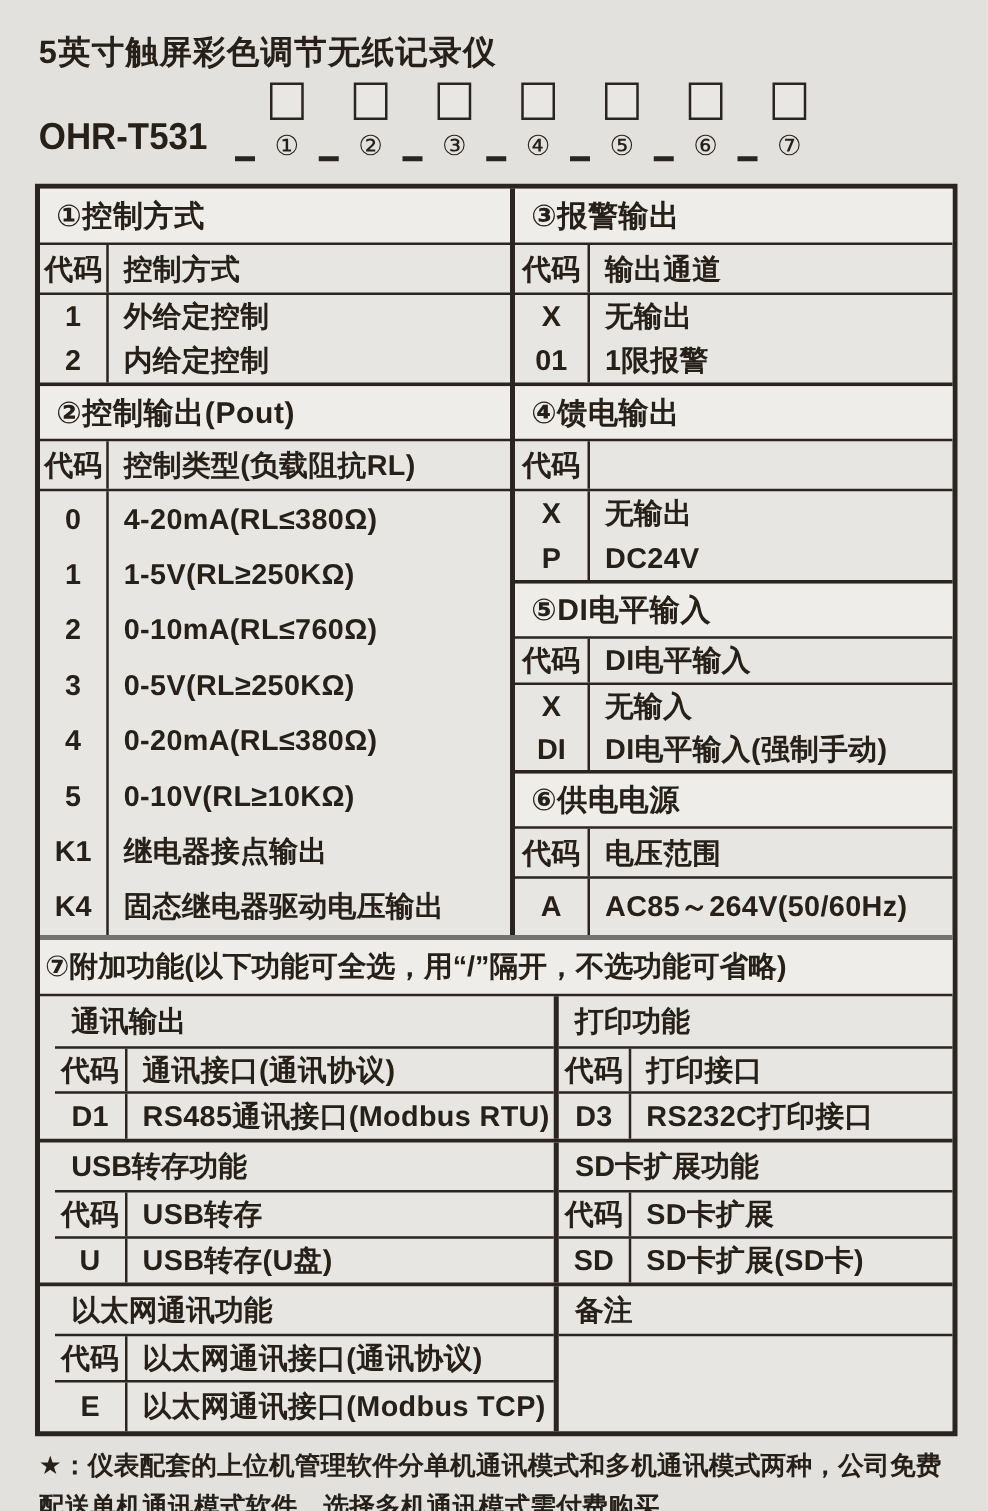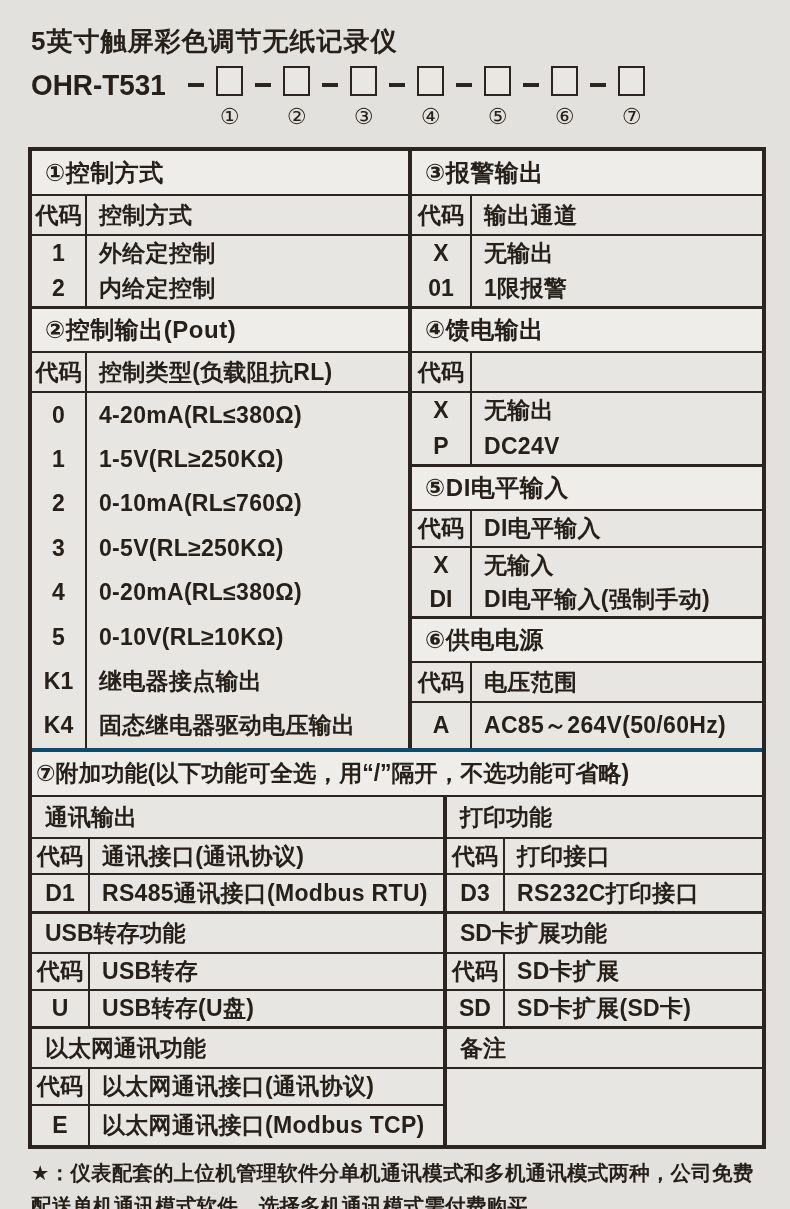--- a/index.html
+++ b/index.html
@@ -2,30 +2,30 @@
 <html><head>
 <meta charset="utf-8">
 <style>
   * { box-sizing: border-box; margin: 0; padding: 0; }
   html,body { width:790px; height:1209px; }
   body { font-family:"Liberation Sans","DejaVu Sans",sans-serif; background:#e3e1de; color:#262019; }
   .doc { position:relative; width:790px; height:1209px; background:#e3e1de; overflow:hidden; }
 
   .page-title { position:absolute; left:31px; top:24px; font-size:26px; font-weight:700; letter-spacing:1px; }
 
-  .model-line { position:absolute; left:31px; top:66px; display:flex; align-items:flex-start; }
+  .model-line { position:absolute; left:31px; top:66px; display:flex; align-items:flex-end; }
   .model-prefix { font-size:30px; font-weight:700; line-height:38px; letter-spacing:0; transform:scaleX(.93); transform-origin:left center; white-space:nowrap; }
   .model-dash { width:16px; height:4px; background:#2b2420; margin:17px 12px 0 12px; flex:none; }
   .model-slot { display:flex; flex-direction:column; align-items:center; flex:none; }
   .model-box { width:27px; height:30px; border:2px solid #2b2420; background:#e9e7e4; }
   .model-circ { margin-top:9px; font-size:22px; line-height:24px; }
 
   .tbl { position:absolute; left:28px; top:147px; width:738px; height:1002px; border:4px solid #2b2420; background:#e8e6e3; display:flex; flex-direction:column; }
 
-  .tophalf { display:flex; height:601px; border-bottom:4px solid #0c4a6e; flex:none; }
+  .tophalf { display:flex; height:601px; border-bottom:4px solid #737373; flex:none; }
   .lhalf { width:380px; border-right:4px solid #2b2420; display:flex; flex-direction:column; flex:none; }
   .rhalf { flex:1; display:flex; flex-direction:column; }
 
   .sec-title { background:#efedea; border-bottom:2px solid #2b2420; display:flex; align-items:center; padding-left:13px; font-size:24px; font-weight:700; flex:none; letter-spacing:0.5px; }
   .h45{height:45px} .h44{height:44px} .h42{height:42px} .h40{height:40px} .h37{height:37px} .h36{height:36px}
 
   .row { display:flex; flex:none; }
   .hdr-row { border-bottom:2px solid #2b2420; }
   .code-cell { width:55px; border-right:2px solid #2b2420; display:flex; align-items:center; justify-content:center; font-size:23px; font-weight:600; flex:none; }
   .desc-cell { flex:1; display:flex; align-items:center; padding-left:12px; font-size:23px; font-weight:600; letter-spacing:0.3px; }
@@ -39,21 +39,21 @@
 
   .rhalf .code-cell, .rhalf .code-stack { width:60px; }
 
   .h73{height:73px} .h74{height:74px} .h71{height:71px}
 
   .s7-row { height:45px; border-bottom:2px solid #2b2420; background:#efedea; display:flex; align-items:center; padding-left:4px; font-size:23px; font-weight:700; flex:none; }
 
   .band { display:flex; border-bottom:3px solid #2b2420; flex:none; }
   .band.h117{height:117px} .band.h115{height:115px}
   .band.last { flex:1; border-bottom:none; }
-  .lsub { width:415px; border-right:4px solid #2b2420; display:flex; flex-direction:column; flex:none; }
+  .lsub { width:415px; border-right:4px solid #2b2420; display:flex; flex-direction:column; flex:none;padding-left:12px; }
   .rsub { flex:1; display:flex; flex-direction:column; }
   .sub-title { border-bottom:2px solid #2b2420; display:flex; align-items:center; padding-left:13px; font-size:23px; font-weight:700; flex:none; }
   .rsub .code-cell, .rsub .code-stack { width:58px; }
   .lsub .code-cell, .lsub .code-stack { width:58px; }
   .fill { flex:1; }
   .data-row-fill { display:flex; flex:1; }
 
   .footnote { position:absolute; left:31px; top:1156px; width:734px; font-size:20.5px; font-weight:700; line-height:33px; letter-spacing:0.2px; }
 </style>
 </head>

